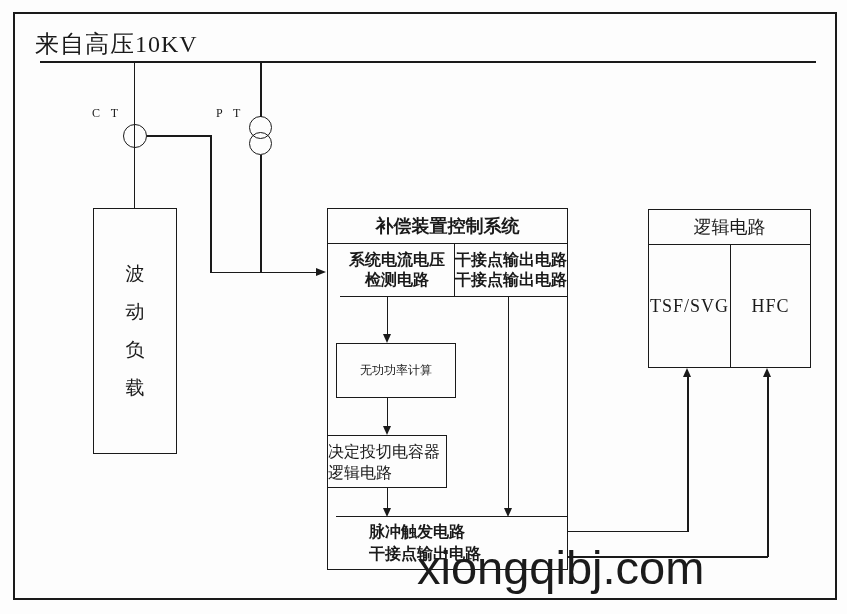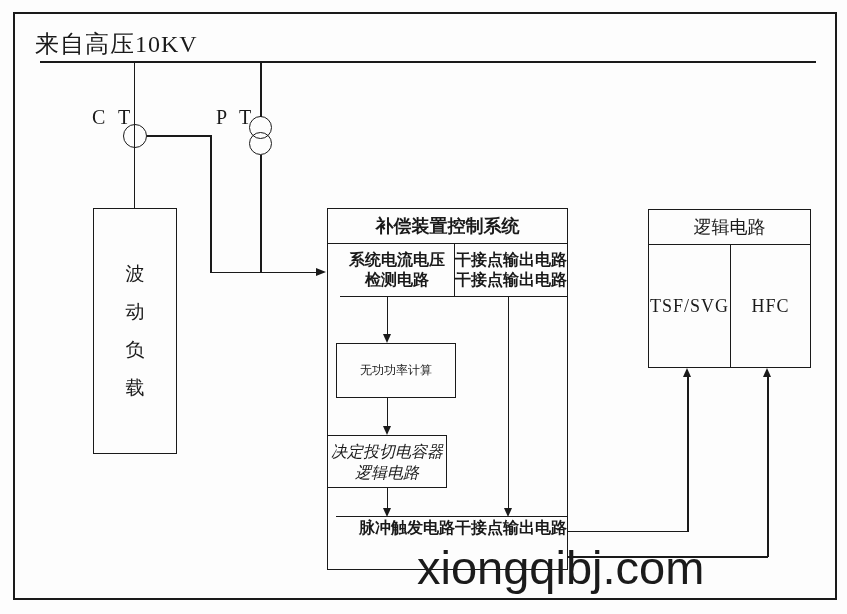--- a/index.html
+++ b/index.html
@@ -18,21 +18,21 @@
     position:absolute;left:13px;top:12px;width:824px;height:588px;
     border:2px solid var(--line);box-sizing:border-box;
   }
   .hline{position:absolute;background:var(--line);height:1.5px;}
   .vline{position:absolute;background:var(--line);width:1.5px;}
   .bus{height:2px;}
   .circle{
     position:absolute;border:1.5px solid var(--line);border-radius:50%;
     box-sizing:border-box;background:transparent;
   }
-  .lbl{position:absolute;font-size:20px;letter-spacing:4px;white-space:nowrap;}
+  .lbl{position:absolute;font-size:12px;letter-spacing:4px;white-space:nowrap;}
   .title{position:absolute;left:35px;top:28px;font-size:24px;letter-spacing:1px;white-space:nowrap;}
   .box{position:absolute;border:1.5px solid var(--line);box-sizing:border-box;}
   .load-box{
     left:93px;top:208px;width:84px;height:246px;
     display:flex;flex-direction:column;align-items:center;justify-content:center;
     gap:12px;font-size:19px;
   }
   .ctrl-box{left:327px;top:208px;width:241px;height:362px;font-weight:bold;}
   .ctrl-header{
     position:absolute;left:0;top:0;right:0;height:35px;
@@ -45,31 +45,31 @@
   }
   .detect-cell{
     display:flex;flex-direction:column;align-items:center;justify-content:center;
     font-size:16px;line-height:20px;white-space:nowrap;
   }
   .detect-left{width:119px;border-right:1.5px solid var(--line);box-sizing:border-box;}
   .detect-right{flex:1;}
   .pulse-row{
     position:absolute;left:8px;bottom:0;right:0;height:53px;
     border-top:1.5px solid var(--line);box-sizing:border-box;
-    display:flex;flex-direction:row;justify-content:flex-end;
+    display:flex;flex-direction:column;justify-content:center;
     padding-left:33px;font-size:16px;line-height:22px;white-space:nowrap;
   }
   .reactive-box{
     left:336px;top:343px;width:120px;height:55px;
     display:flex;align-items:center;justify-content:center;font-size:12px;white-space:nowrap;
   }
   .logic-box{
     left:327px;top:435px;width:120px;height:53px;
-    display:flex;flex-direction:column;align-items:center;justify-content:center;
-    font-size:16px;line-height:21px;white-space:nowrap;font-style:italic;
+    display:flex;flex-direction:column;justify-content:center;
+    font-size:16px;line-height:21px;white-space:nowrap;
   }
   .comp-box{left:648px;top:209px;width:163px;height:159px;}
   .comp-header{
     position:absolute;left:0;top:0;right:0;height:35px;
     border-bottom:1.5px solid var(--line);box-sizing:border-box;
     display:flex;align-items:center;justify-content:center;font-size:18px;white-space:nowrap;
   }
   .comp-body{position:absolute;left:0;top:35px;right:0;bottom:0;display:flex;}
   .comp-cell{
     display:flex;align-items:center;justify-content:center;

